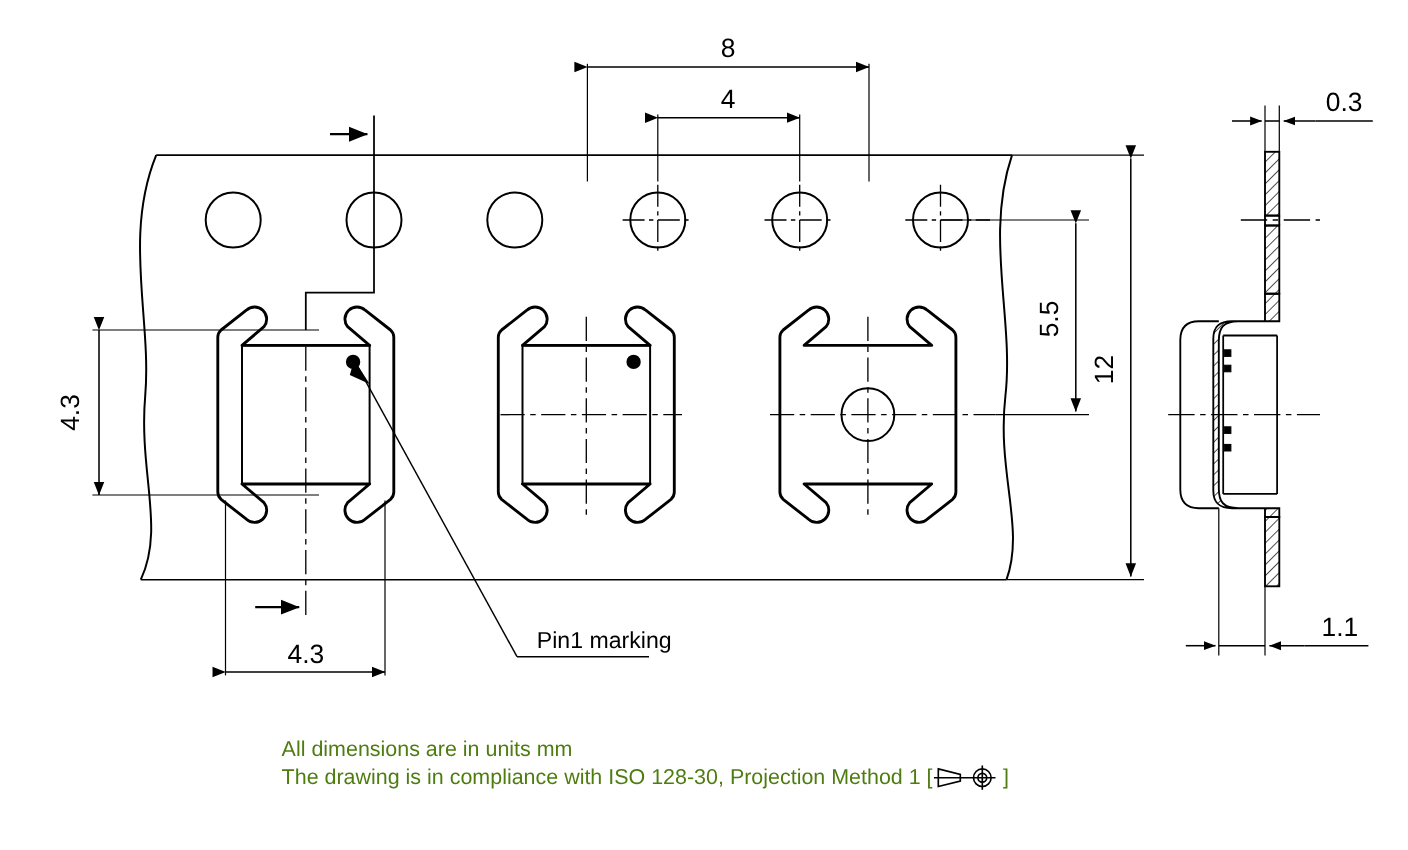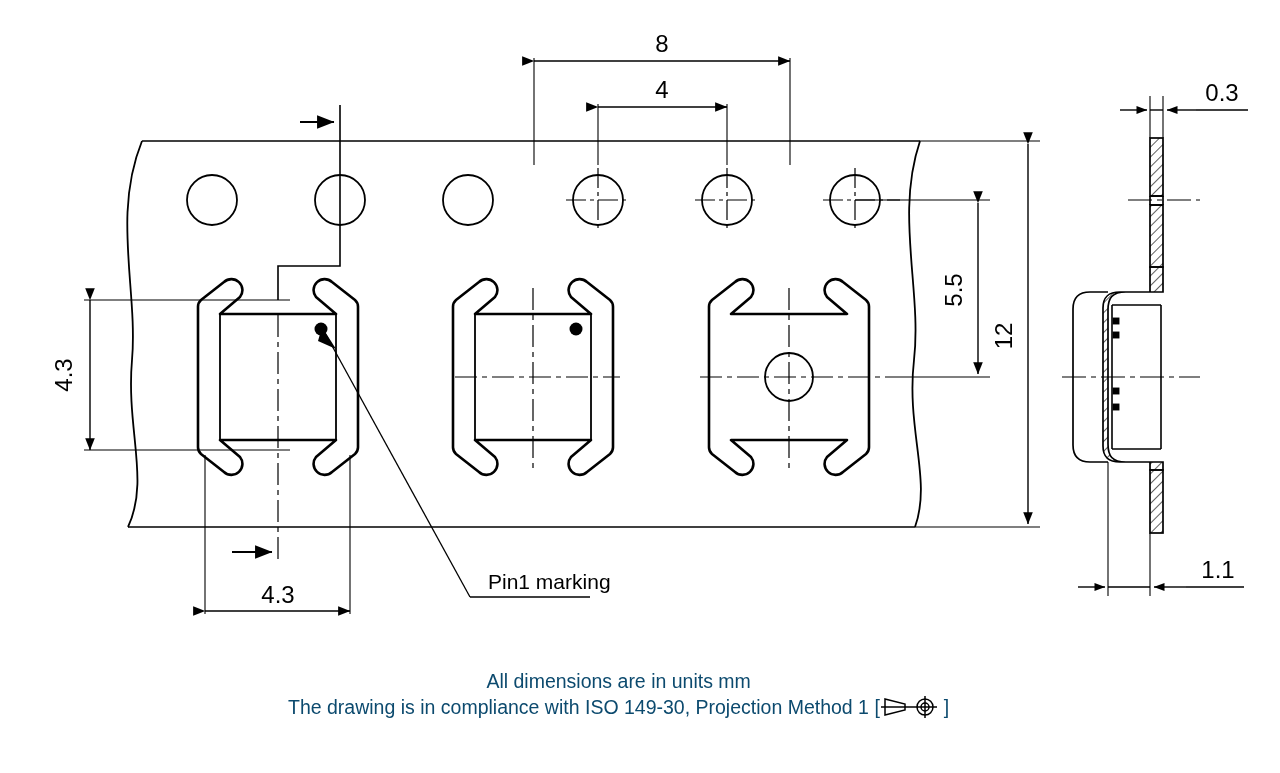--- a/index.html
+++ b/index.html
@@ -5,24 +5,23 @@
 <style>
   html,body{margin:0;padding:0;background:#ffffff;}
   body{
     width:1280px;height:773px;overflow:hidden;
     font-family:"Liberation Sans","DejaVu Sans",sans-serif;
     color:#000;
   }
   #sheet{position:relative;width:1280px;height:773px;background:#fff;}
   #drawing{position:absolute;inset:0;}
   .note-block{
-    position:absolute;left:288px;top:668px;
-    font-size:19.5px;line-height:26px;color:#0c4a6e;
+    position:absolute;left:256px;top:668px;
+    font-size:19.5px;line-height:26px;color:#4d7c0f;
     white-space:nowrap;
-    text-align:center;
   }
   .note-line{display:block;}
   .note-line2{display:flex;align-items:center;gap:0px;}
   .proj-sym{display:inline-block;vertical-align:middle;margin:0 1px;}
   text{font-family:"Liberation Sans","DejaVu Sans",sans-serif;}
 </style>
 </head>
 <body>
 
 <div id="sheet">
@@ -266,21 +265,21 @@
           <text x="1218" y="578" text-anchor="middle" font-size="24" fill="#000" stroke="none">1.1</text>
         </g>
       </g>
 
     </g>
   </svg>
 
   <div class="note-block">
     <span class="note-line">All dimensions are in units mm</span>
     <span class="note-line2">
-      <span>The drawing is in compliance with ISO 149-30, Projection Method 1 [</span>
+      <span>The drawing is in compliance with ISO 128-30, Projection Method 1 [</span>
       <svg class="proj-sym" width="62" height="26" viewBox="0 0 62 26">
         <g stroke="#000" fill="none" stroke-width="1.5">
 
           <path d="M4,5 L24,10 L24,16 L4,21 Z"></path>
 
           <circle cx="44" cy="13" r="8"></circle>
           <circle cx="44" cy="13" r="4"></circle>
 
           <line x1="0" y1="13" x2="56" y2="13"></line>
 

